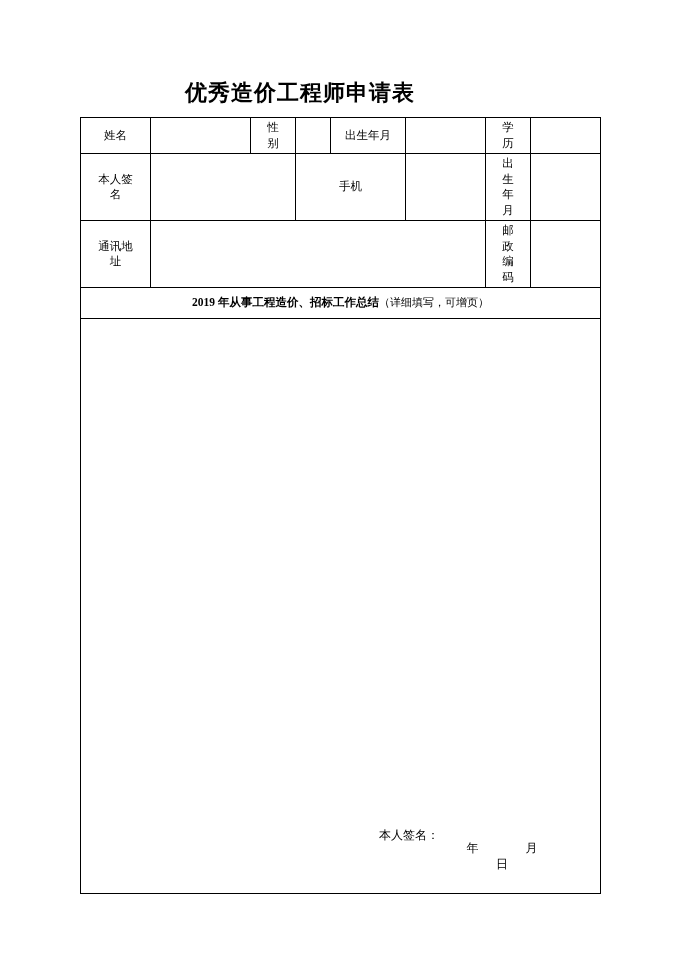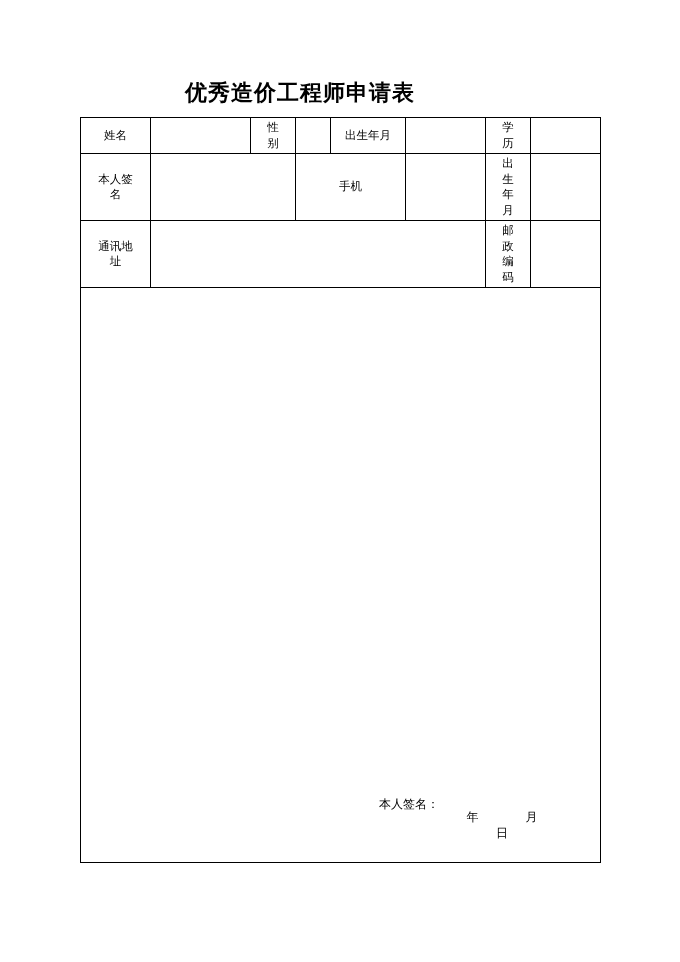--- a/index.html
+++ b/index.html
@@ -139,20 +139,25 @@
       <td class="blank"></td>
     </tr>
 
     <tr class="r5">
       <td class="lbl">通讯地址</td>
       <td class="blank" colspan="5"></td>
       <td class="lbl">邮政编码</td>
       <td class="blank"></td>
     </tr>
 
+    <tr class="section-title">
+      <td colspan="8">
+        <span>2019 年从事工程造价、招标工作总结</span><span class="sub">（详细填写，可增页）</span>
+      </td>
+    </tr>
 
     <tr class="bigbox">
       <td colspan="8">
         <div class="sig-wrap">
           <span></span>
           <div class="sig-name">本人签名：</div>
           <div class="sig-date">年    月    日</div>
         </div>
       </td>
     </tr>

